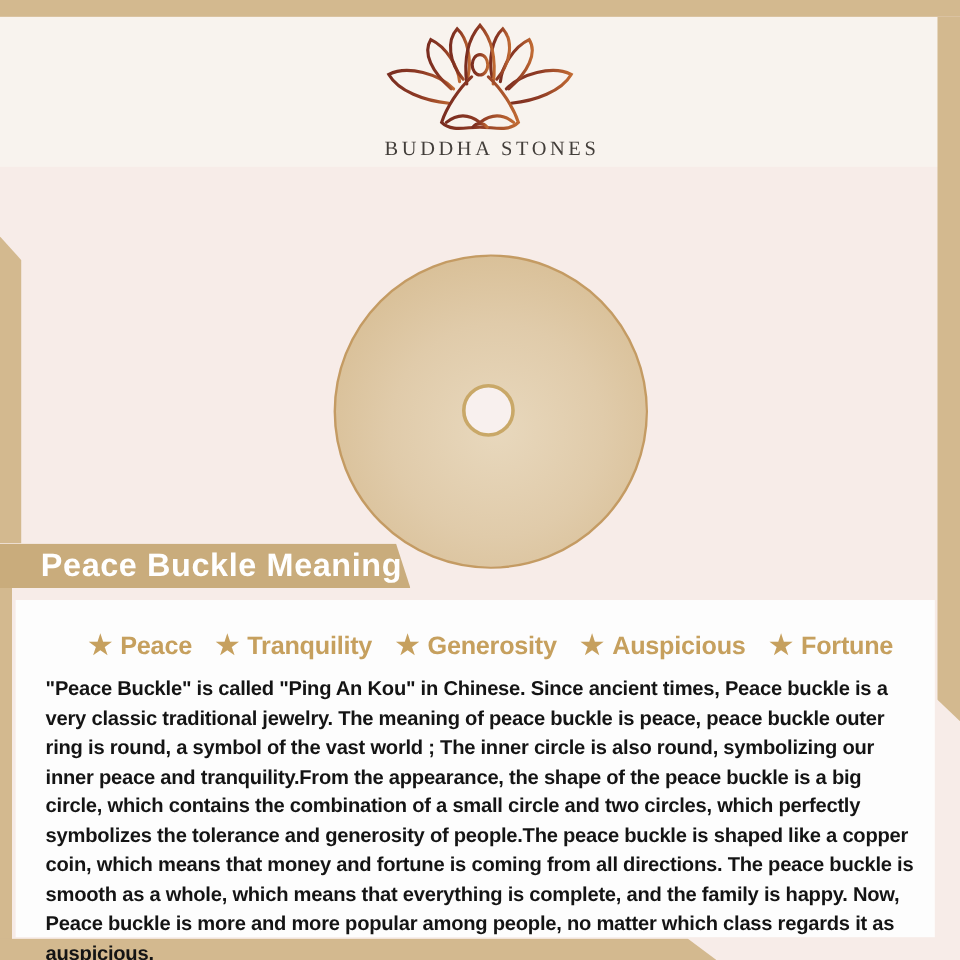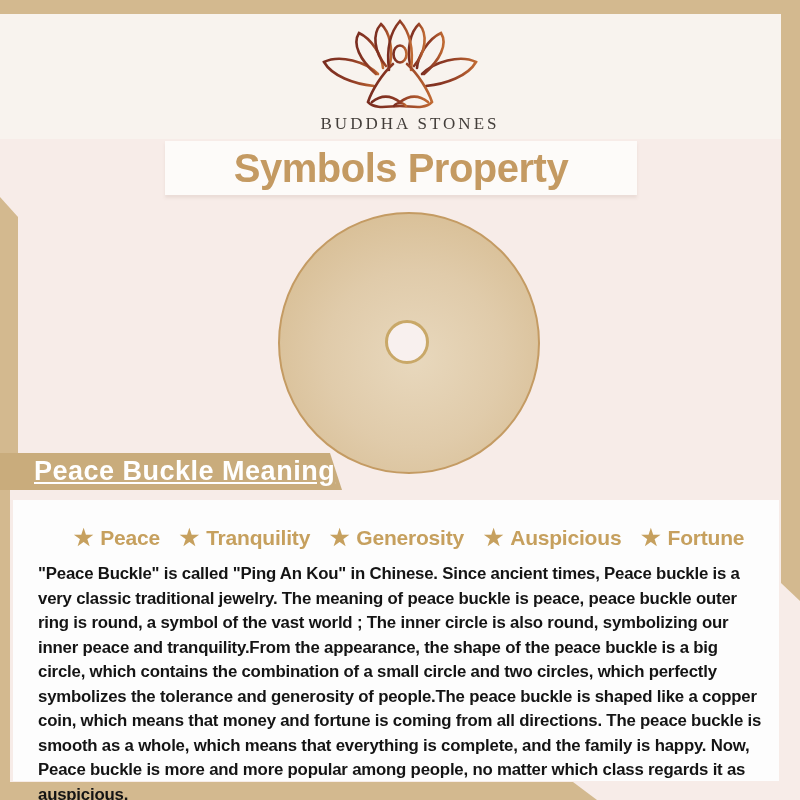--- a/index.html
+++ b/index.html
@@ -33,21 +33,21 @@
   .disc { position:absolute; left:278px; top:212px; width:262px; height:262px; border-radius:50%;
           border:2px solid #c49b63;
           background:radial-gradient(circle at 52% 56%, #e8d8bd 0%, #e0cbaa 45%, #d9c098 75%, #d4ba90 100%); }
   .disc-hole { position:absolute; left:105px; top:106px; width:44px; height:44px; border-radius:50%;
                background:#f8f0ee; border:3px solid #c9a868; }
 
   
   .ribbon { position:absolute; left:0; top:453px; width:342px; height:37px; background:#c9ac7c;
             clip-path:polygon(0 0, 330px 0, 100% 100%, 0 100%);
             display:flex; align-items:center; z-index:3; }
-  .ribbon span { color:#ffffff; font-weight:bold; font-size:27px; padding-left:34px; letter-spacing:0.5px;text-decoration:underline; }
+  .ribbon span { color:#ffffff; font-weight:bold; font-size:27px; padding-left:34px; letter-spacing:0.5px; }
 
   
   .panel { position:absolute; left:13px; top:500px; width:766px; height:281px; background:#fdfdfd; }
   .props { margin-top:25px; text-align:center; color:#c6a05e; font-weight:bold; font-size:21px;
            letter-spacing:-0.2px; white-space:nowrap;margin-left:26px; }
   .prop { margin:0 7px; display:inline-block; }
   .prop .star { margin-right:7px; font-size:22px; }
   .desc { margin:11px 14px 0 25px; font-size:16.8px; line-height:24.5px; font-weight:bold;
           color:#141414; letter-spacing:-0.2px; text-align:left; }
 </style>
@@ -90,23 +90,20 @@
 
           <path d="M83,48 C72,58 62,74 58,86 C66,94 78,90 90,90 C102,90 114,94 122,86 C118,74 108,58 97,48"></path>
           <path d="M62,86 C72,78 82,80 90,86 C98,80 108,78 118,86"></path>
           <path d="M84,90 C87,86 93,86 96,90"></path>
         </g>
       </svg>
     </span>
   </div>
   <div class="brand-name">BUDDHA STONES</div>
 
-  <div class="title-band">
-    <h1>Symbols Property</h1>
-  </div>
 
   <div class="disc">
     <div class="disc-hole"></div>
   </div>
 
   <div class="ribbon">
     <span>Peace Buckle Meaning</span>
   </div>
 
   <div class="panel">

